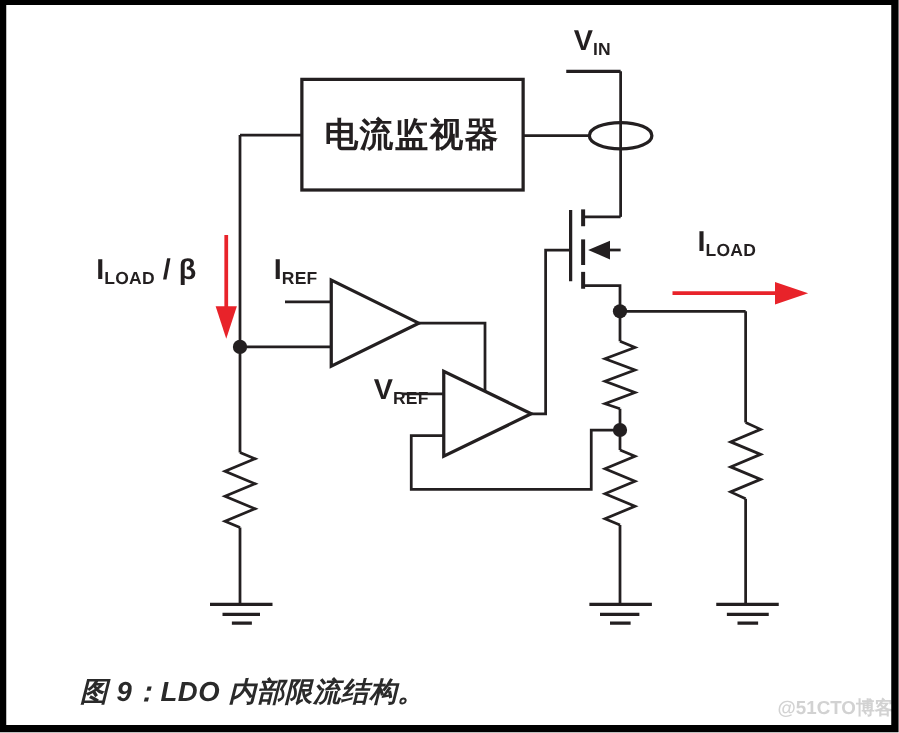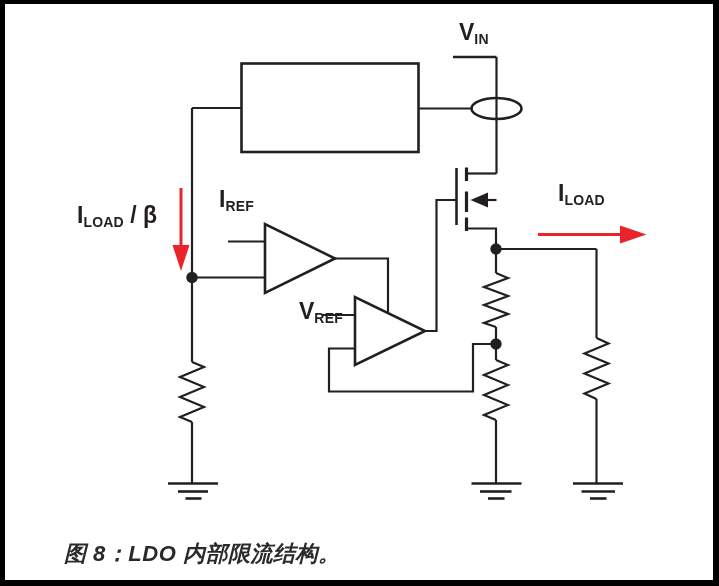--- a/index.html
+++ b/index.html
@@ -170,34 +170,36 @@
     <g>
       <line class="redw" x1="538" y1="234.5" x2="621" y2="234.5"></line>
       <polygon class="redf" points="646.5,234.5 620,225.5 620,243.5"></polygon>
     </g>
   </svg>
 
   <div class="lbl" style="left:459px; top:21px;">
     <span>V</span><sub>IN</sub>
   </div>
 
+  <div class="box-label">电流监视器</div>
 
   <div class="lbl" style="left:77px; top:204px;">
     <span>I</span><sub>LOAD</sub><span> / β</span>
   </div>
 
-  <div class="lbl" style="left:219px; top:188px;">
+  <div class="lbl" style="left:219px; top:204px;">
     <span>I</span><sub>REF</sub>
   </div>
 
   <div class="lbl" style="left:299px; top:300px;">
     <span>V</span><sub>REF</sub>
   </div>
 
   <div class="lbl" style="left:558px; top:182px;">
     <span>I</span><sub>LOAD</sub>
   </div>
 
-  <div class="caption">图 8：LDO 内部限流结构。</div>
-
+  <div class="caption">图 9：LDO 内部限流结构。</div>
+
+  <div class="watermark">@51CTO博客</div>
 
   <div class="frame"></div>
 </div>
 
 </body></html>

